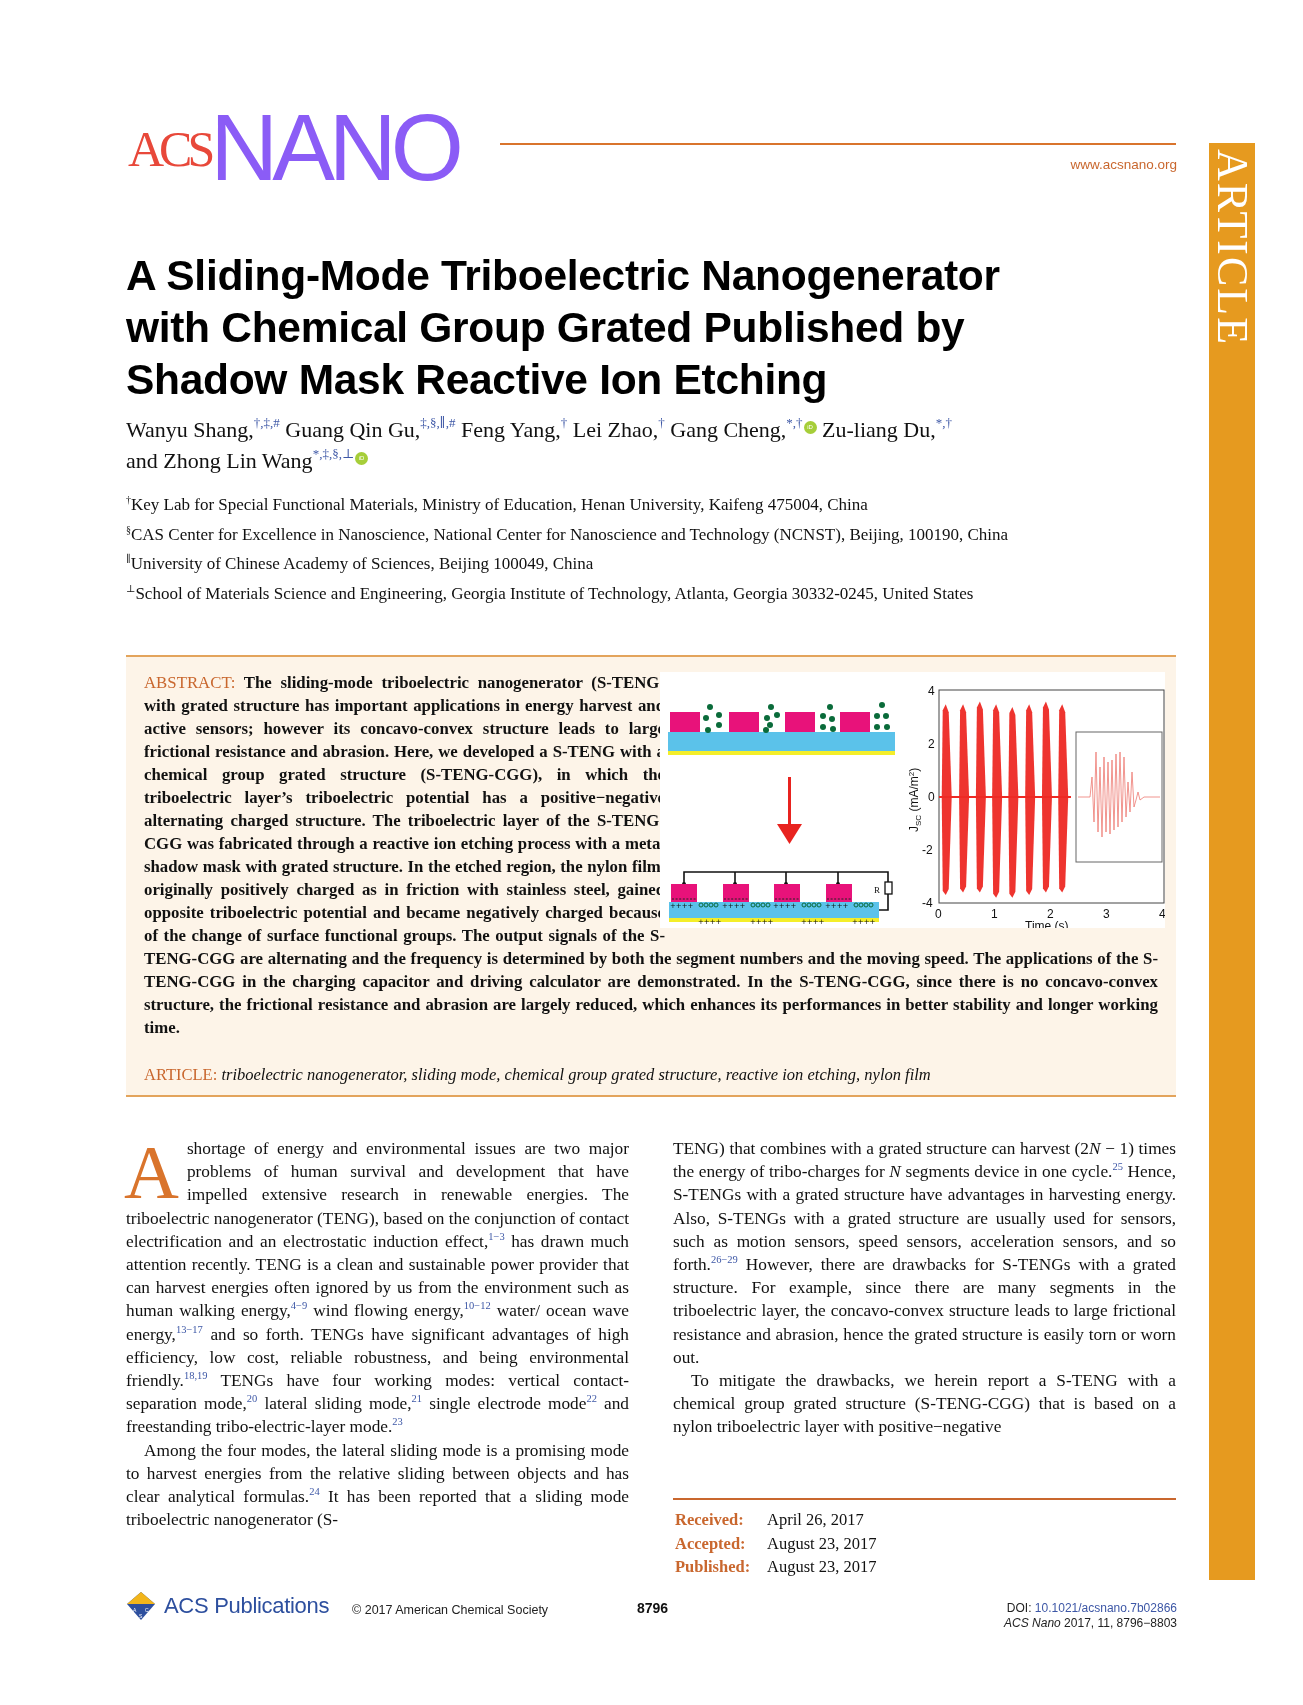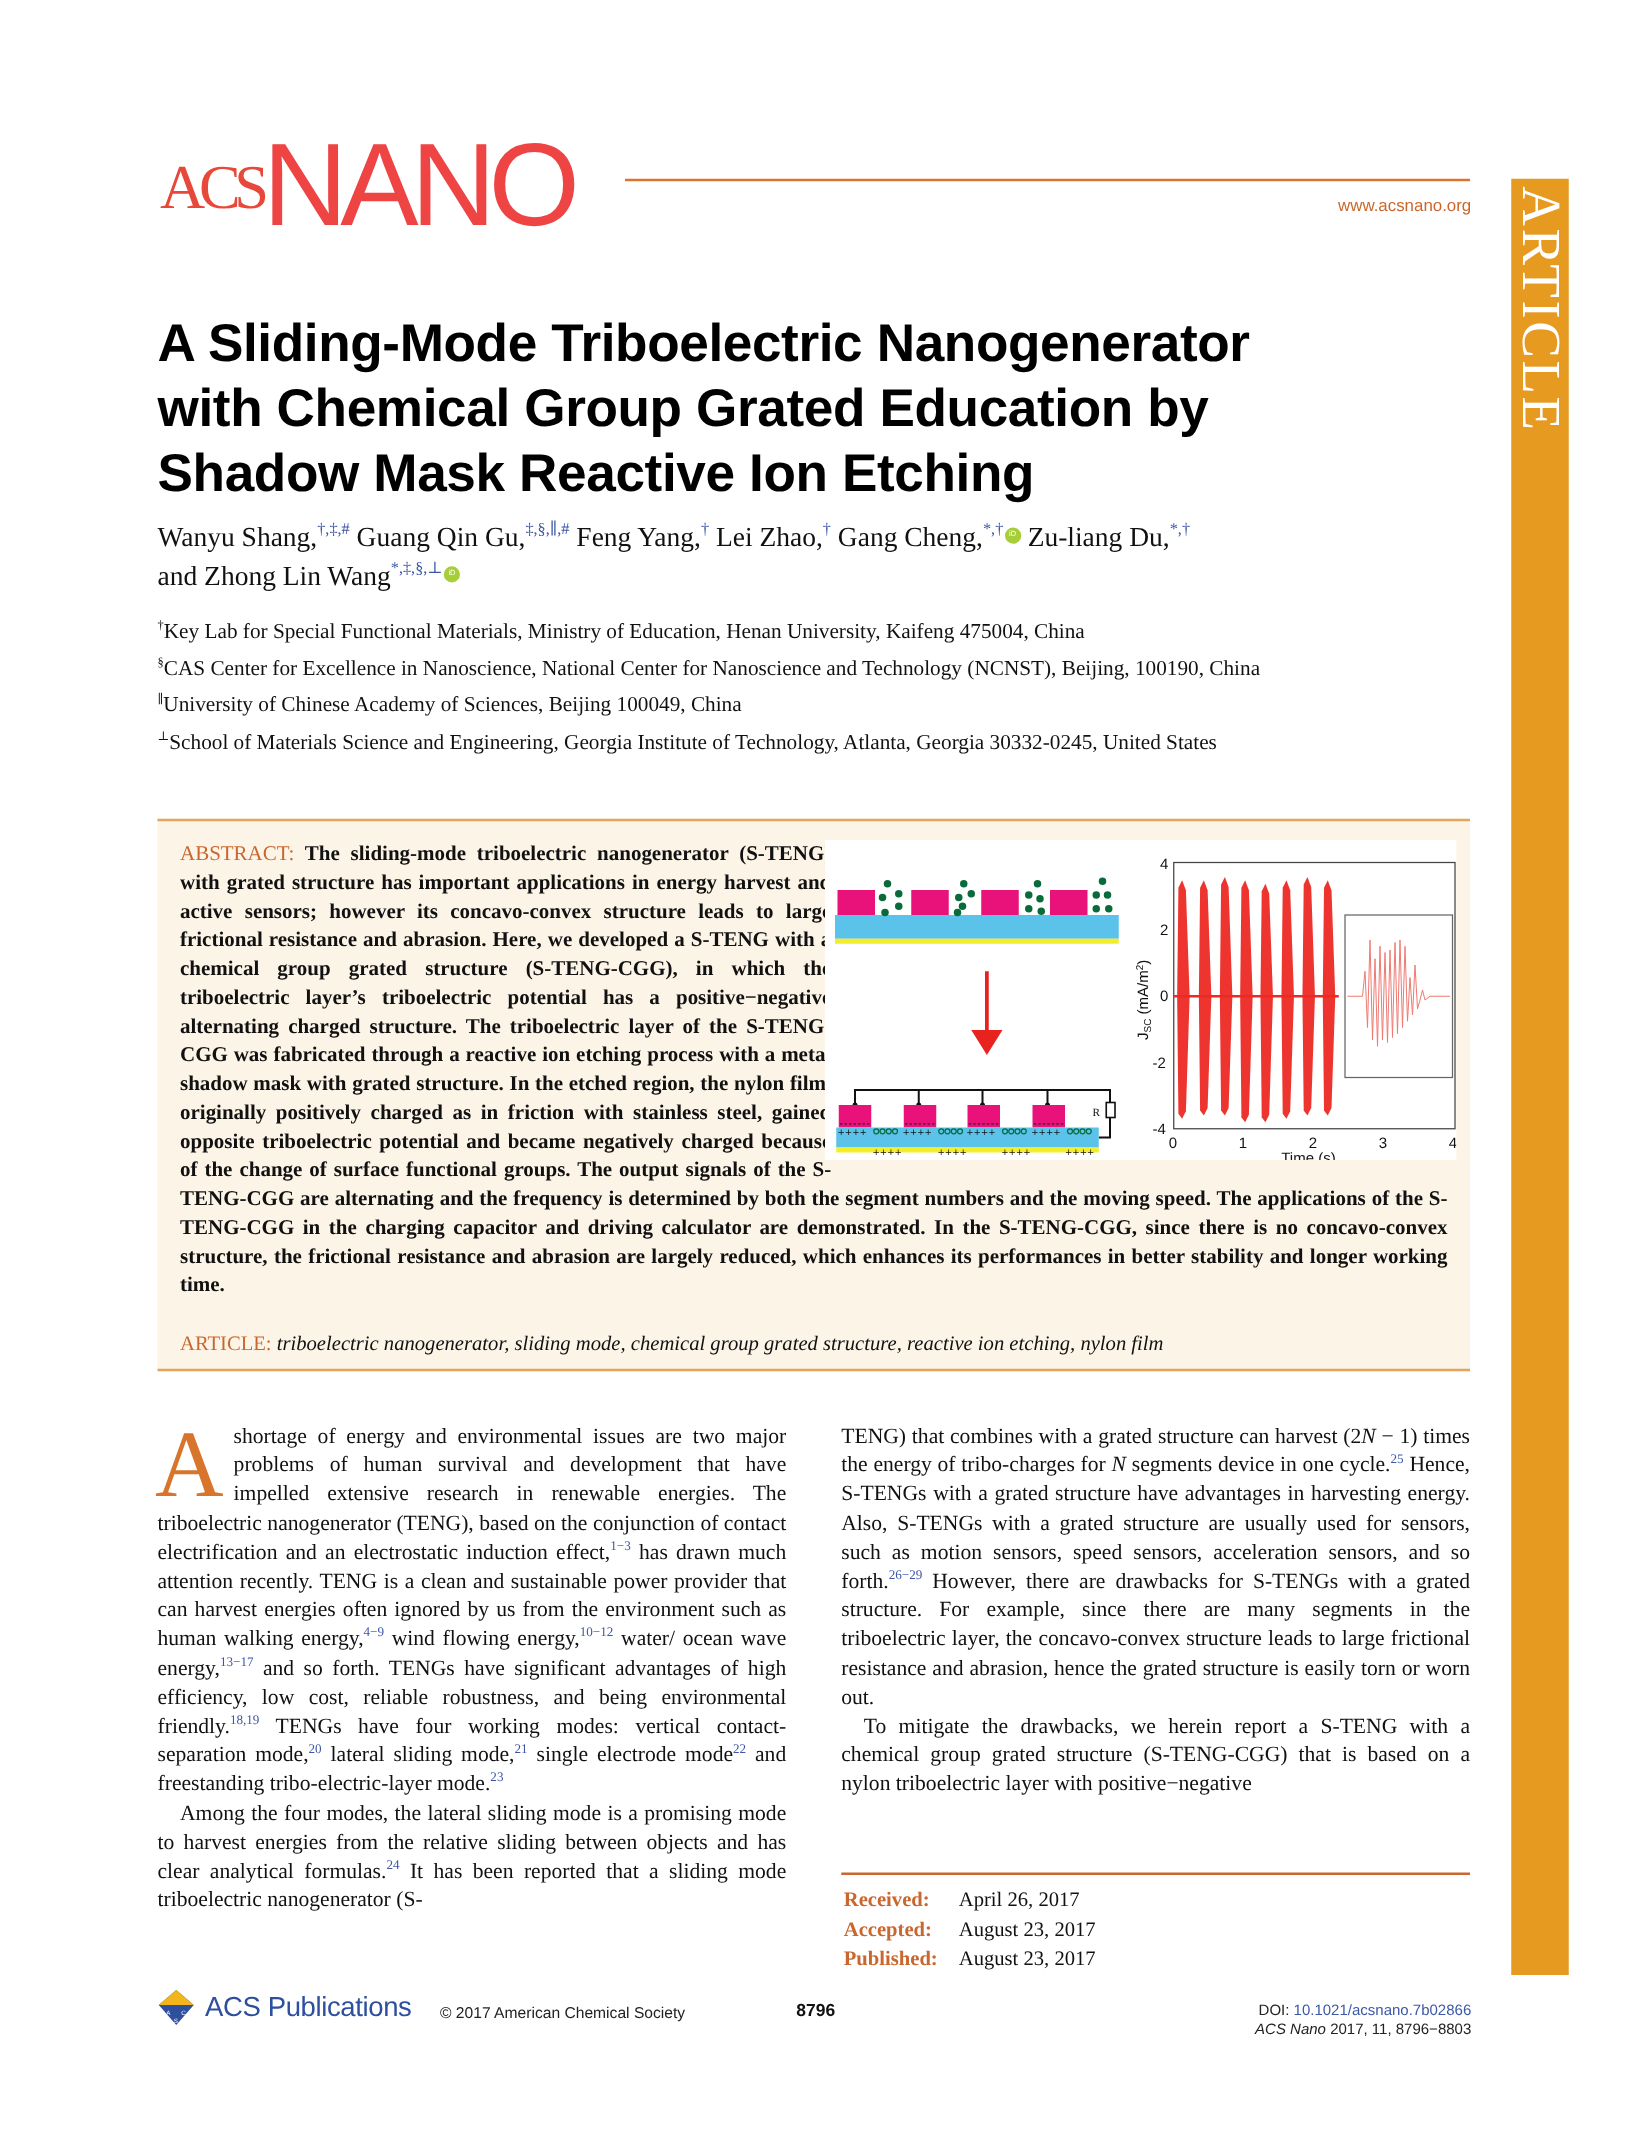--- a/index.html
+++ b/index.html
@@ -2,21 +2,21 @@
 <html><head>
 <meta charset="utf-8">
 <style>
   * { box-sizing: border-box; margin: 0; padding: 0; }
   html, body { width: 1303px; height: 1705px; background: #ffffff; }
   body { position: relative; font-family: "Liberation Serif", "DejaVu Serif", serif; color: #111; overflow: hidden; }
 
   
   .logo { position: absolute; left: 128px; top: 98px; height: 90px; display: flex; align-items: flex-end; }
   .logo .acs { font-family: "Liberation Serif", serif; color: #e8483a; font-size: 50px; letter-spacing: -5px; line-height: 1; position: relative; top: -14px; }
-  .logo .nano { font-family: "Liberation Sans", sans-serif; color: #ef4444; font-size: 94px; letter-spacing: -6px; line-height: 0.85; font-weight: 400; }
+  .logo .nano { font-family: "Liberation Sans", sans-serif; color: #8b5cf6; font-size: 94px; letter-spacing: -6px; line-height: 0.85; font-weight: 400; }
   .head-rule { position: absolute; left: 500px; top: 143px; width: 676px; height: 2px; background: #d9742c; }
   .site-url { position: absolute; right: 126px; top: 157px; font-family: "Liberation Sans", sans-serif; font-size: 13.5px; color: #c9672e; }
   .side-tab { position: absolute; left: 1209px; top: 143px; width: 46px; height: 1437px; background: #e69a1f; }
   .side-tab span { position: absolute; top: 6px; left: 2px; writing-mode: vertical-rl; font-family: "Liberation Serif", serif; font-size: 44px; color: #fff; letter-spacing: 2px; line-height: 42px; }
 
   
   .title { position: absolute; left: 126px; top: 250px; width: 1000px; font-family: "Liberation Sans", sans-serif; font-weight: 700; font-size: 42.5px; line-height: 52px; color: #000; letter-spacing: -0.3px; }
   .authors { position: absolute; left: 126px; top: 414px; width: 1050px; font-size: 22px; line-height: 31px; color: #111; }
   .authors sup { color: #3d57a6; font-size: 13px; vertical-align: 10px; line-height: 0; }
   .orcid { display: inline-block; width: 13px; height: 13px; border-radius: 50%; background: #a6ce39; color: #fff; font-family: "Liberation Sans", sans-serif; font-size: 6px; text-align: center; line-height: 13px; vertical-align: 8px; margin-left: 1px; }
@@ -66,21 +66,21 @@
   <span class="nano">NANO</span>
 </div>
 <div class="head-rule"></div>
 <div class="site-url">www.acsnano.org</div>
 <div class="side-tab">
     <span>ARTICLE</span>
   </div>
 
 <h1 class="title">
   <div>A Sliding-Mode Triboelectric Nanogenerator</div>
-  <div>with Chemical Group Grated Education by</div>
+  <div>with Chemical Group Grated Published by</div>
   <div>Shadow Mask Reactive Ion Etching</div>
 </h1>
 
 <div class="authors" id="authors"><span>Wanyu Shang,<sup>†,‡,#</sup></span> <span>Guang Qin Gu,<sup>‡,§,∥,#</sup></span> <span>Feng Yang,<sup>†</sup></span> <span>Lei Zhao,<sup>†</sup></span> <span>Gang Cheng,<sup>*,†</sup><span class="orcid">iD</span></span> <span>Zu-liang Du,<sup>*,†</sup></span><br><span>and Zhong Lin Wang<sup>*,‡,§,⊥</sup><span class="orcid">iD</span></span> </div>
 
 <div class="affils" id="affils">
     <div><sup>†</sup>Key Lab for Special Functional Materials, Ministry of Education, Henan University, Kaifeng 475004, China</div>
     <div><sup>§</sup>CAS Center for Excellence in Nanoscience, National Center for Nanoscience and Technology (NCNST), Beijing, 100190, China</div>
     <div><sup>∥</sup>University of Chinese Academy of Sciences, Beijing 100049, China</div>
     <div><sup>⊥</sup>School of Materials Science and Engineering, Georgia Institute of Technology, Atlanta, Georgia 30332-0245, United States</div>

